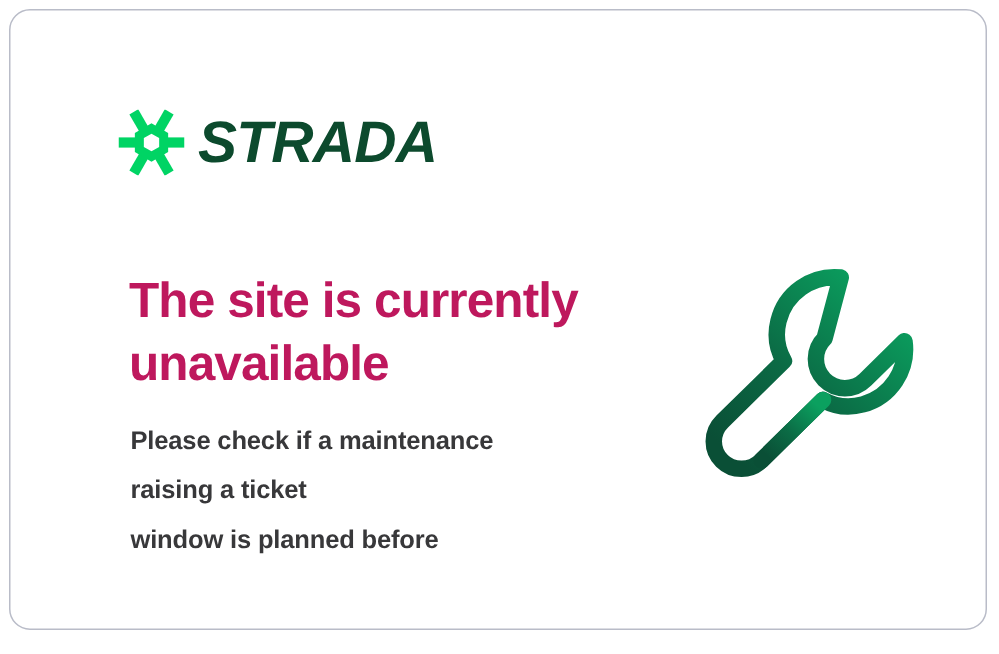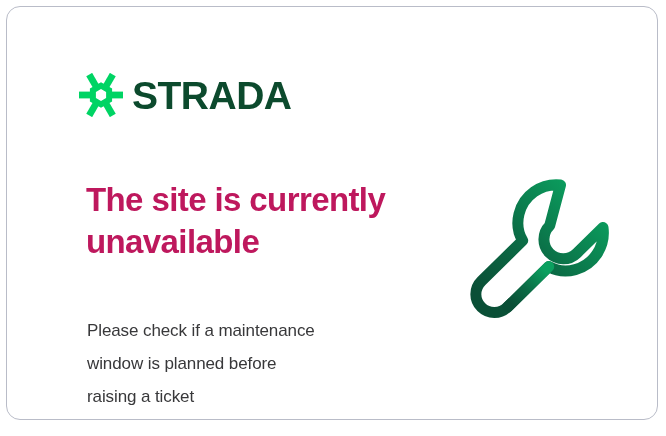--- a/index.html
+++ b/index.html
@@ -51,20 +51,21 @@
     display: block;
   }
   .brand-word {
     font-family: "Liberation Sans", sans-serif;
     font-size: 39px;
     font-weight: 700;
     letter-spacing: -0.5px;
     color: #0c4a2d;
     line-height: 1;
     white-space: nowrap;
+    font-style: italic;
   }
 
   
   .headline {
     position: absolute;
     left: 79px;
     top: 150px;
     width: 330px;
     font-size: 33px;
     font-weight: 700;
@@ -73,25 +74,24 @@
     color: #be185d;
   }
 
   
   .bodycopy {
     position: absolute;
     left: 80px;
     top: 270px;
     width: 320px;
     font-size: 17px;
-    font-weight: 400;
+    font-weight: 700;
     line-height: 1.95;
     letter-spacing: -0.1px;
     color: #38383a;
-    margin-top: 37px;
   }
   .bodycopy .ln {
     display: block;
   }
 
   
   .wrench {
     position: absolute;
     left: 452px;
     top: 152px;
@@ -130,22 +130,22 @@
           </g>
         </svg>
       </span>
       <span class="brand-word">STRADA</span>
     </div>
 
     <h1 class="headline">The site is currently unavailable</h1>
 
     <div class="bodycopy">
       <span class="ln">Please check if a maintenance</span>
+      <span class="ln">raising a ticket</span>
       <span class="ln">window is planned before</span>
-      <span class="ln">raising a ticket</span>
     </div>
 
     <div class="wrench">
       <svg viewBox="0 0 164 160" xmlns="http://www.w3.org/2000/svg" aria-hidden="true">
         <defs>
           <linearGradient id="wrenchGrad" x1="0.12" y1="0.95" x2="0.92" y2="0.10">
             <stop offset="0" stop-color="#0a4f36"></stop>
             <stop offset="0.45" stop-color="#0b6b45"></stop>
             <stop offset="1" stop-color="#0ba05f"></stop>
           </linearGradient>

